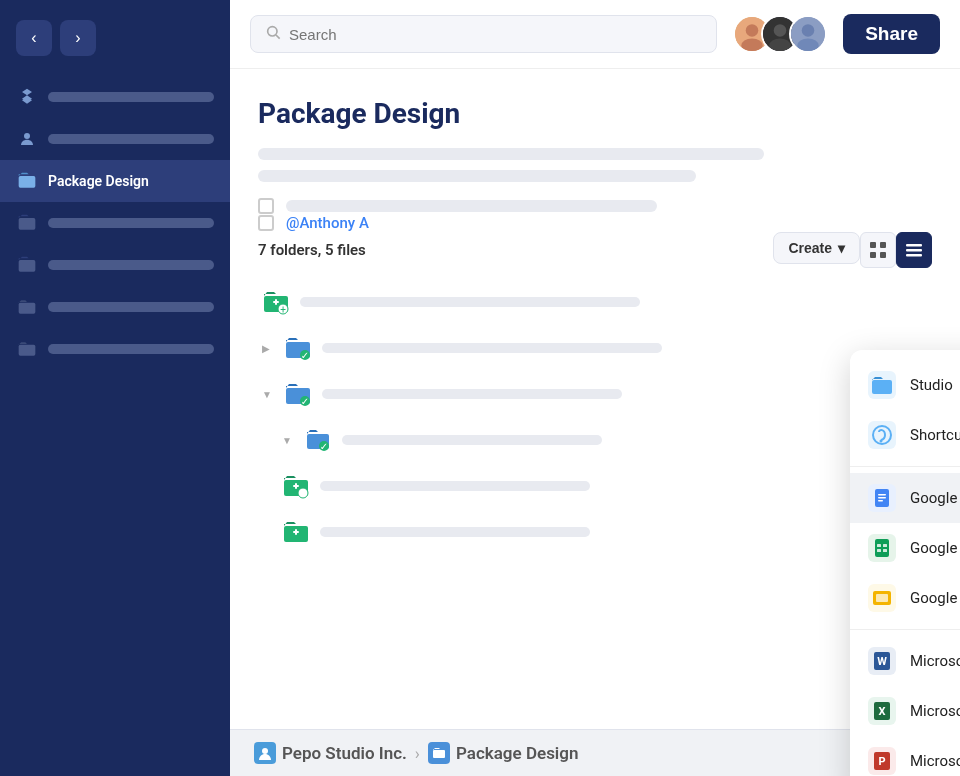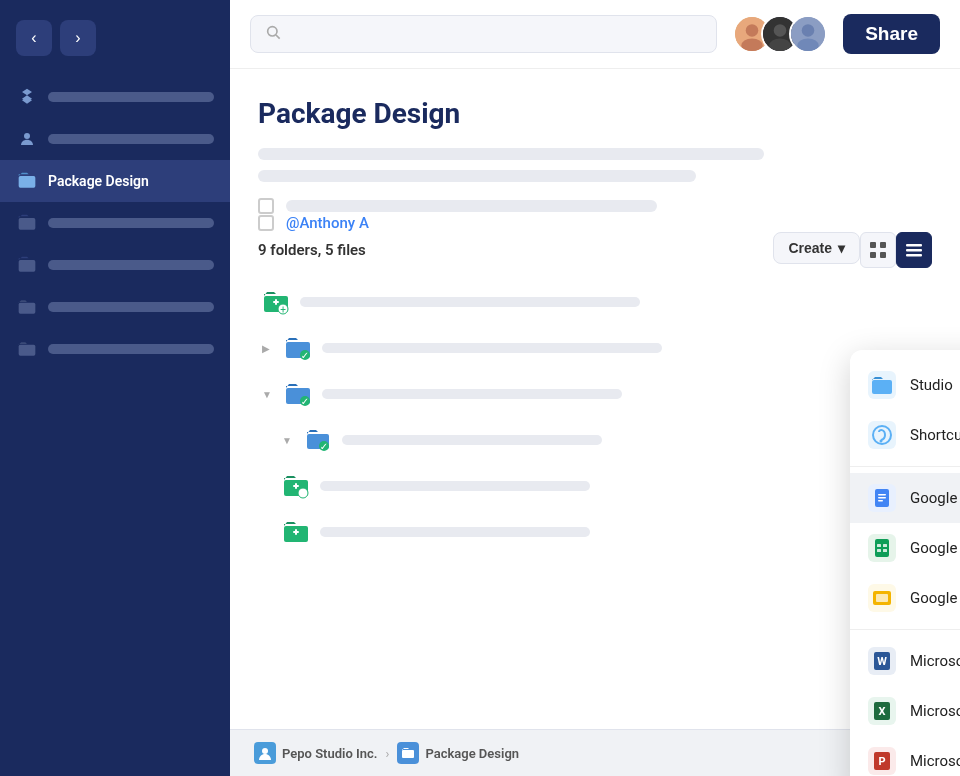--- a/index.html
+++ b/index.html
@@ -274,21 +274,21 @@
       position: absolute;
       bottom: 0;
       left: 0;
       right: 0;
       background: #f0f2f5;
       border-top: 1px solid #e0e3ec;
       padding: 12px 24px;
       display: flex;
       align-items: center;
       gap: 8px;
-      font-size: 13px;
+      font-size: 17px;
       color: #555;
       text-align: center;
     }
     .breadcrumb-item {
       display: flex;
       align-items: center;
       gap: 6px;
       font-weight: 600;
     }
     .breadcrumb-sep {
@@ -425,20 +425,21 @@
 <div class="main">
 
   <div class="header">
     <div class="search-box">
       <span class="search-icon-svg">
         <svg width="16" height="16" viewBox="0 0 24 24" fill="none" stroke="#aaa" stroke-width="2.5">
             <circle cx="11" cy="11" r="7"></circle>
             <line x1="16.5" y1="16.5" x2="22" y2="22"></line>
           </svg>
       </span>
+      <input type="text" placeholder="Search" style="">
     </div>
     <div class="avatars">
       <div class="avatar">
         <div class="avatar-img" style="background: linear-gradient(135deg, #e8b87a, #d4956e);">
           <svg width="38" height="38" viewBox="0 0 38 38">
               <circle cx="19" cy="19" r="19" fill="#e8a87c"></circle>
               <circle cx="19" cy="15" r="7" fill="#c47a5a"></circle>
               <ellipse cx="19" cy="32" rx="12" ry="8" fill="#c47a5a"></ellipse>
             </svg>
         </div>
@@ -476,21 +477,21 @@
     <div class="check-row">
       <div class="checkbox"></div>
       <div class="placeholder-bar" style="width:55%; margin-bottom:0;"></div>
     </div>
     <div class="check-row">
       <div class="checkbox"></div>
       <span class="mention-text">@Anthony A</span>
     </div>
 
     <div class="folder-section-header">
-      <span class="folder-count">9 folders, 5 files</span>
+      <span class="folder-count">7 folders, 5 files</span>
       <div class="toolbar-right">
         <button class="create-btn">
           <span>Create</span>
           <span>▾</span>
         </button>
         <button class="view-grid-btn">
           <svg width="18" height="18" viewBox="0 0 18 18" fill="#555">
               <rect x="1" y="1" width="6" height="6" rx="1"></rect>
               <rect x="11" y="1" width="6" height="6" rx="1"></rect>
               <rect x="1" y="11" width="6" height="6" rx="1"></rect>

